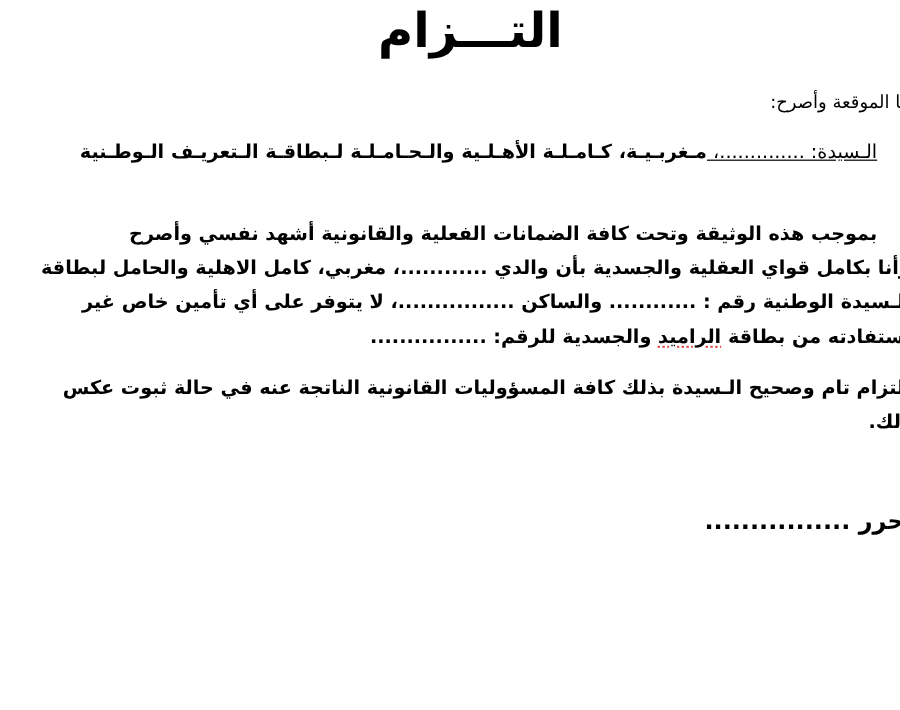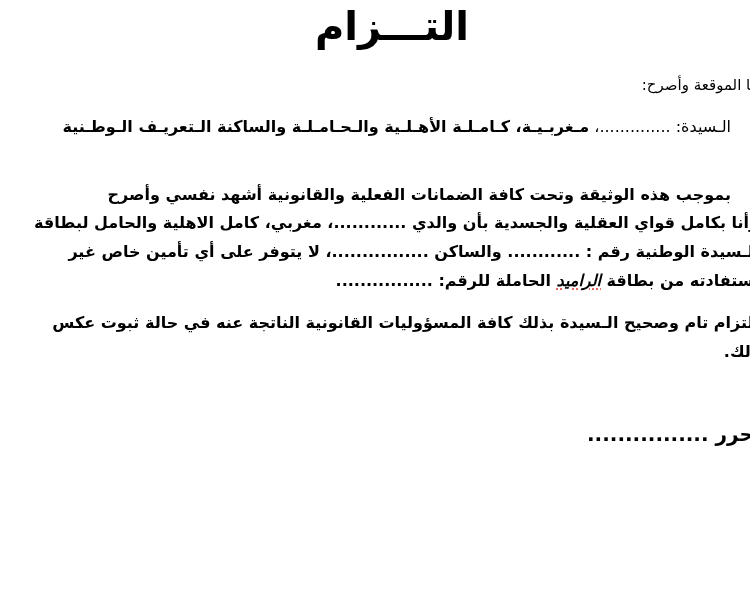--- a/index.html
+++ b/index.html
@@ -43,32 +43,31 @@
     }
     .intro {
       top: 76px;
       font-size: 15px;
     }
     .bold {
       font-weight: bold;
       font-size: 16px;
     }
     .p1-l1 { top: 117px; right: 36px; }
-    .p1-l1 .lbl { font-weight: normal; }
+    .p1-l1 .lbl { font-weight: normal; text-decoration: underline; }
     .p1-l2 { top: 147px; }
     .p2-l1 { top: 185px; right: 36px; }
     .p2-l2 { top: 213px; }
     .p2-l3 { top: 242px; }
     .p2-l4 { top: 271px; }
     .p3-l1 { top: 313px; }
     .p3-l2 { top: 342px; }
     .spell {
       text-decoration: underline dotted #e04040;
       text-underline-offset: 3px;
-      font-style: italic;
     }
     .sign-place {
       position: absolute;
       top: 422px;
       left: 570px;
       font-weight: bold;
       font-size: 20px;
       direction: rtl;
       white-space: nowrap;
     }
@@ -84,32 +83,32 @@
 </head>
 <body>
 
 <div class="page">
 
   <div class="title">التـــزام</div>
 
   <div class="line intro">أنا الموقعة وأصرح:</div>
 
   <div class="line bold p1-l1">
-    <span class="lbl">الـسيدة: ..............، </span><span>مـغربـيـة، كـامـلـة الأهـلـية والـحـامـلـة والساكنة الـتعريـف الـوطـنية</span>
+    <span class="lbl">الـسيدة: ..............، </span><span>مـغربـيـة، كـامـلـة الأهـلـية والـحـامـلـة لـبطاقـة الـتعريـف الـوطـنية</span>
   </div>
 
 
   <div class="line bold p2-l1">بموجب هذه الوثيقة وتحت كافة الضمانات الفعلية والقانونية أشهد نفسي وأصرح</div>
 
   <div class="line bold p2-l2">وأنا بكامل قواي العقلية والجسدية بأن والدي ............، مغربي، كامل الاهلية والحامل لبطاقة</div>
 
   <div class="line bold p2-l3">الـسيدة الوطنية رقم : ............ والساكن ................، لا يتوفر على أي تأمين خاص غير</div>
 
   <div class="line bold p2-l4">
-    <span>استفادته من بطاقة </span><span class="spell">الراميد</span><span> الحاملة للرقم: ................</span>
+    <span>استفادته من بطاقة </span><span class="spell">الراميد</span><span> والجسدية للرقم: ................</span>
   </div>
 
   <div class="line bold p3-l1">التزام تام وصحيح الـسيدة بذلك كافة المسؤوليات القانونية الناتجة عنه في حالة ثبوت عكس</div>
 
   <div class="line bold p3-l2">ذلك.</div>
 
   <div class="sign-place">حرر ................</div>
 
 
 </div>

